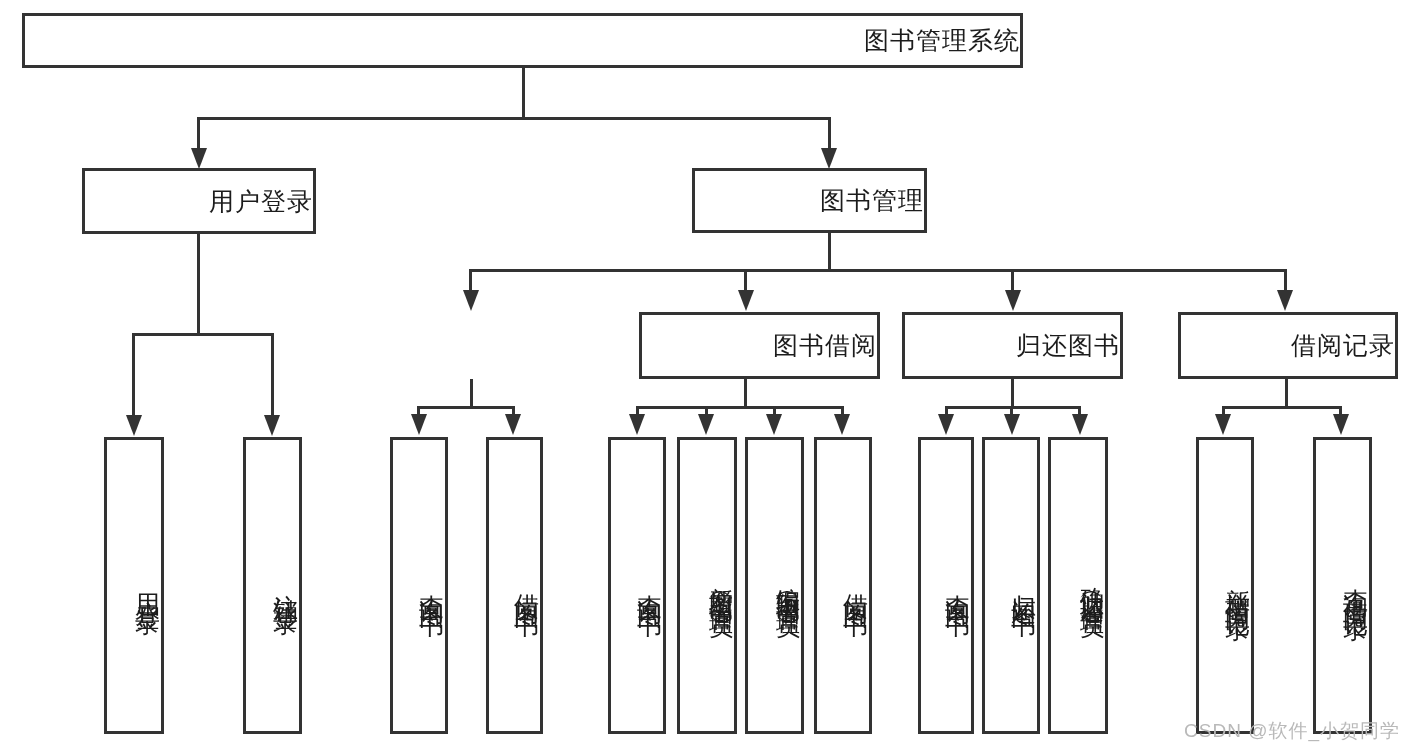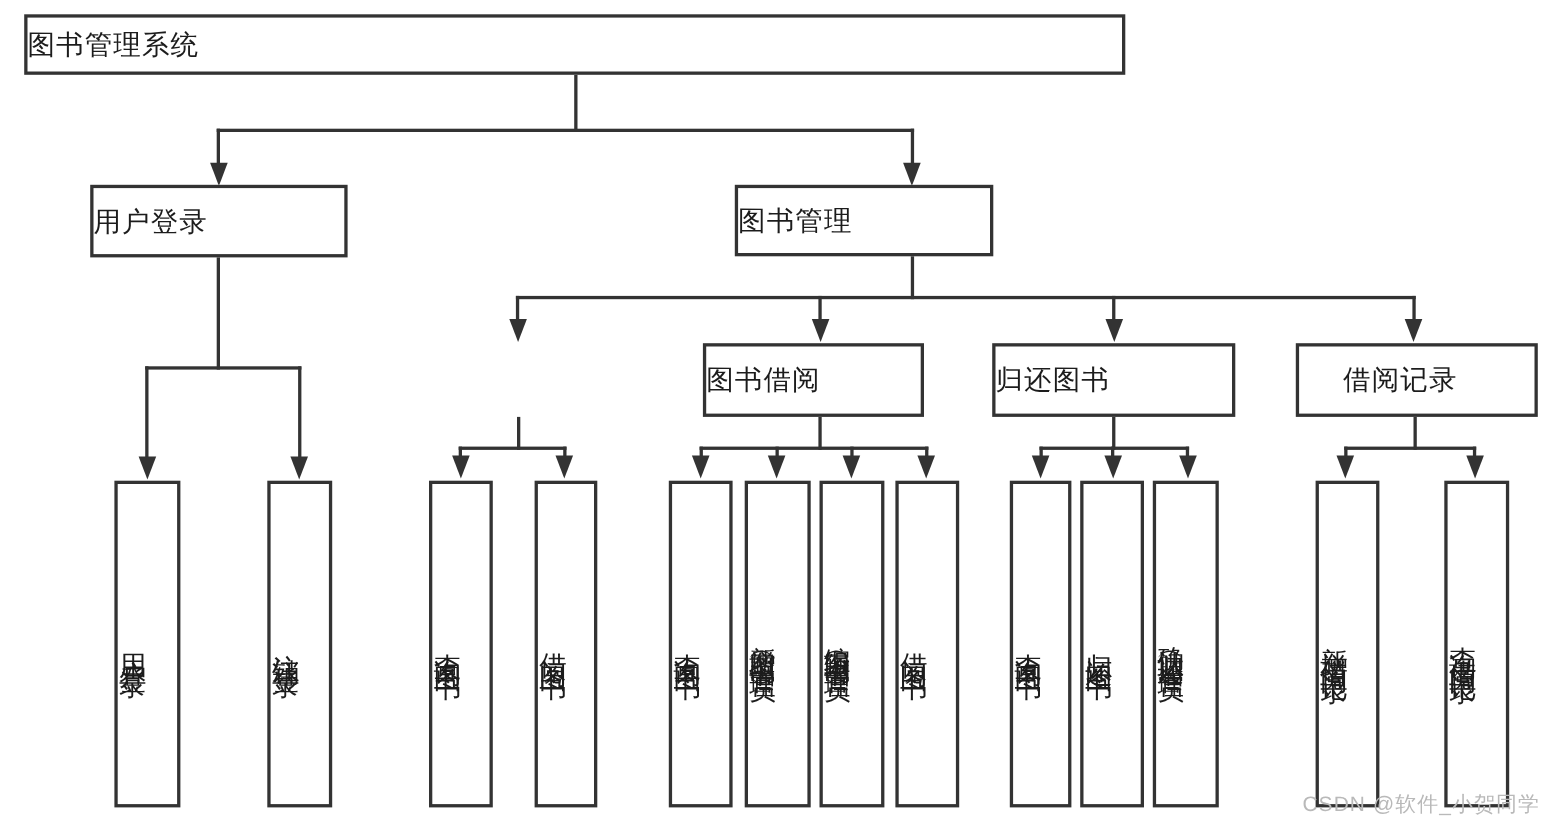--- a/index.html
+++ b/index.html
@@ -10,21 +10,21 @@
     font-family:"Liberation Sans","DejaVu Sans",sans-serif;
     overflow:hidden;
   }
   .box{
     position:absolute;
     box-sizing:border-box;
     background:#ffffff;
     border:3px solid #333333;
     display:flex;
     align-items:center;
-    justify-content:flex-start;
+    justify-content:flex-end;
     color:#1c1c1c;
     font-size:25px;
     letter-spacing:1px;
     z-index:2;
   }
   .vtext{
     writing-mode:vertical-rl;
     text-orientation:mixed;
     line-height:1.05;
     letter-spacing:6px;
@@ -54,25 +54,25 @@
 
 <div id="canvas">
 
   <div class="box" style="left:22px;top:13px;width:1001px;height:55px;">
     <span>图书管理系统</span>
   </div>
 
   <div class="box" style="left:82px;top:168px;width:234px;height:66px;">
     <span>用户登录</span>
   </div>
-  <div class="box" style="left:668px;top:168px;width:235px;height:65px;">
+  <div class="box" style="left:692px;top:168px;width:235px;height:65px;">
     <span>图书管理</span>
   </div>
 
-  <div class="box" style="left:639px;top:312px;width:201px;height:67px;">
+  <div class="box" style="left:639px;top:312px;width:241px;height:67px;">
     <span>图书借阅</span>
   </div>
   <div class="box" style="left:902px;top:312px;width:221px;height:67px;">
     <span>归还图书</span>
   </div>
   <div class="box" style="left:1178px;top:312px;width:220px;height:67px;padding-left:40px;">
     <span>借阅记录</span>
   </div>
 
   <div class="box" style="left:104px;top:437px;width:60px;height:297px;">

